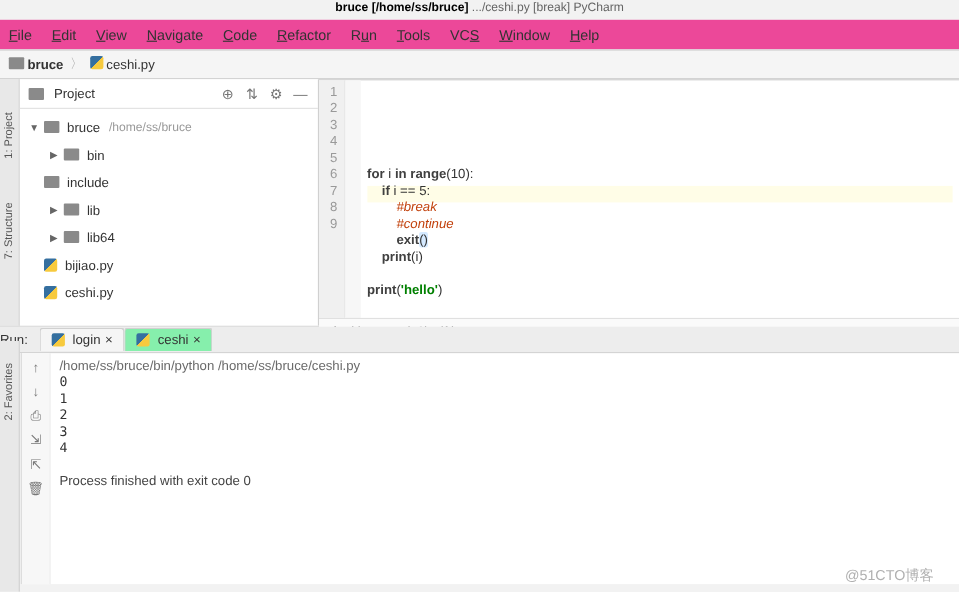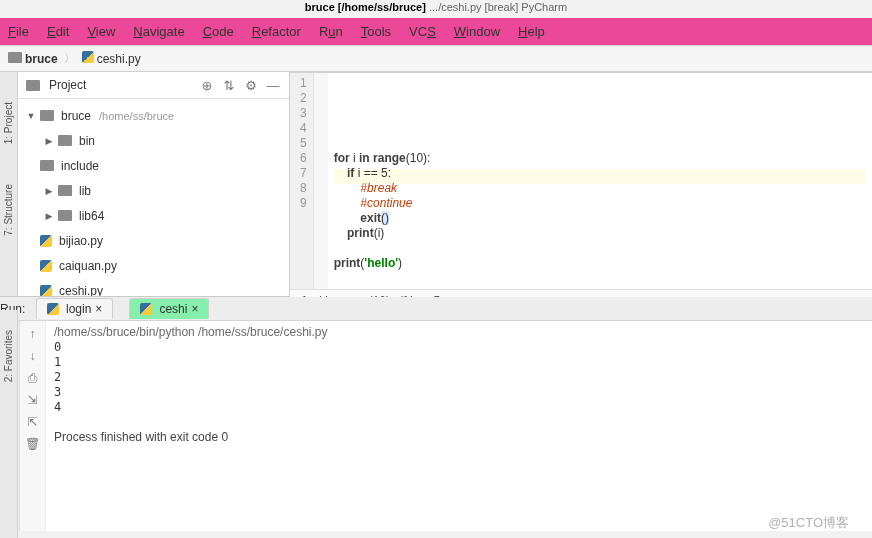--- a/index.html
+++ b/index.html
@@ -35,21 +35,21 @@
   .kw{color:#404040;font-weight:bold}
   .cm{color:#c2410c;font-style:italic}
   .st{color:#008000;font-weight:bold}
   .hl-line{position:absolute;left:0;right:0;height:15px;background:#fffde7;z-index:0}
   .code > div{position:relative;z-index:1}
   .caret-box{background:#d4e9ff;border-radius:2px}
   .crumb-bar{border-top:1px solid #e0e0e0;padding:4px 12px;font-size:12px;color:#555;background:#fafafa}
   .run-panel{border-top:1px solid #c9c9c9;display:flex;flex-direction:column;height:235px;background:#fff}
   .run-header{display:flex;align-items:center;background:#ededed;border-bottom:1px solid #d4d4d4;height:24px;font-size:12px}
   .run-header .label{width:36px}
-  .run-tab{display:flex;align-items:center;gap:4px;padding:3px 10px;border:1px solid #d0d0d0;border-bottom:none;background:#f5f5f5;border-radius:3px 3px 0 0;margin-right:16px;cursor:pointer}
+  .run-tab{display:flex;align-items:center;gap:4px;padding:3px 10px;border:1px solid #d0d0d0;border-bottom:none;background:#f5f5f5;border-radius:3px 3px 0 0;margin-right:0;cursor:pointer}
   .run-tab.active{background:#86efac}
   .run-body{display:flex;flex:1}
   .run-tools{width:20px;background:#f0f0f0;border-right:1px solid #ddd;display:flex;flex-direction:column;align-items:center;padding-top:6px;gap:10px}
   .run-tools2{width:26px;background:#f7f7f7;border-right:1px solid #eee;display:flex;flex-direction:column;align-items:center;padding-top:6px;gap:8px;color:#777;font-size:12px}
   .tri-green{width:0;height:0;border-left:8px solid #4caf50;border-top:5px solid transparent;border-bottom:5px solid transparent}
   .sq-gray{width:10px;height:10px;background:#bbb}
   .console{flex:1;padding:4px 8px;font-family:"DejaVu Sans Mono",monospace;font-size:12px;line-height:15px;white-space:pre;color:#333}
   .console .path{color:#6a6a6a}
   .console .exit{color:#444}
   .watermark{position:absolute;right:23px;bottom:6px;color:#b0b0b0;font-size:13px}
@@ -127,25 +127,20 @@
           <span class="lbl">lib64</span>
         </div>
         <div class="tree-row indent2">
           <span class="arr"></span>
           <span class="py-icon"></span>
           <span class="lbl">bijiao.py</span>
         </div>
         <div class="tree-row indent2">
           <span class="arr"></span>
           <span class="py-icon"></span>
-          <span class="lbl">caiquan.py</span>
-        </div>
-        <div class="tree-row indent2">
-          <span class="arr"></span>
-          <span class="py-icon"></span>
           <span class="lbl">ceshi.py</span>
         </div>
       </div>
   </div>
 
   <div class="editor">
     <div class="tabs" id="tabs"></div>
     <div class="code-area">
       <div class="gutter" id="gutter">
           <div>1</div>

